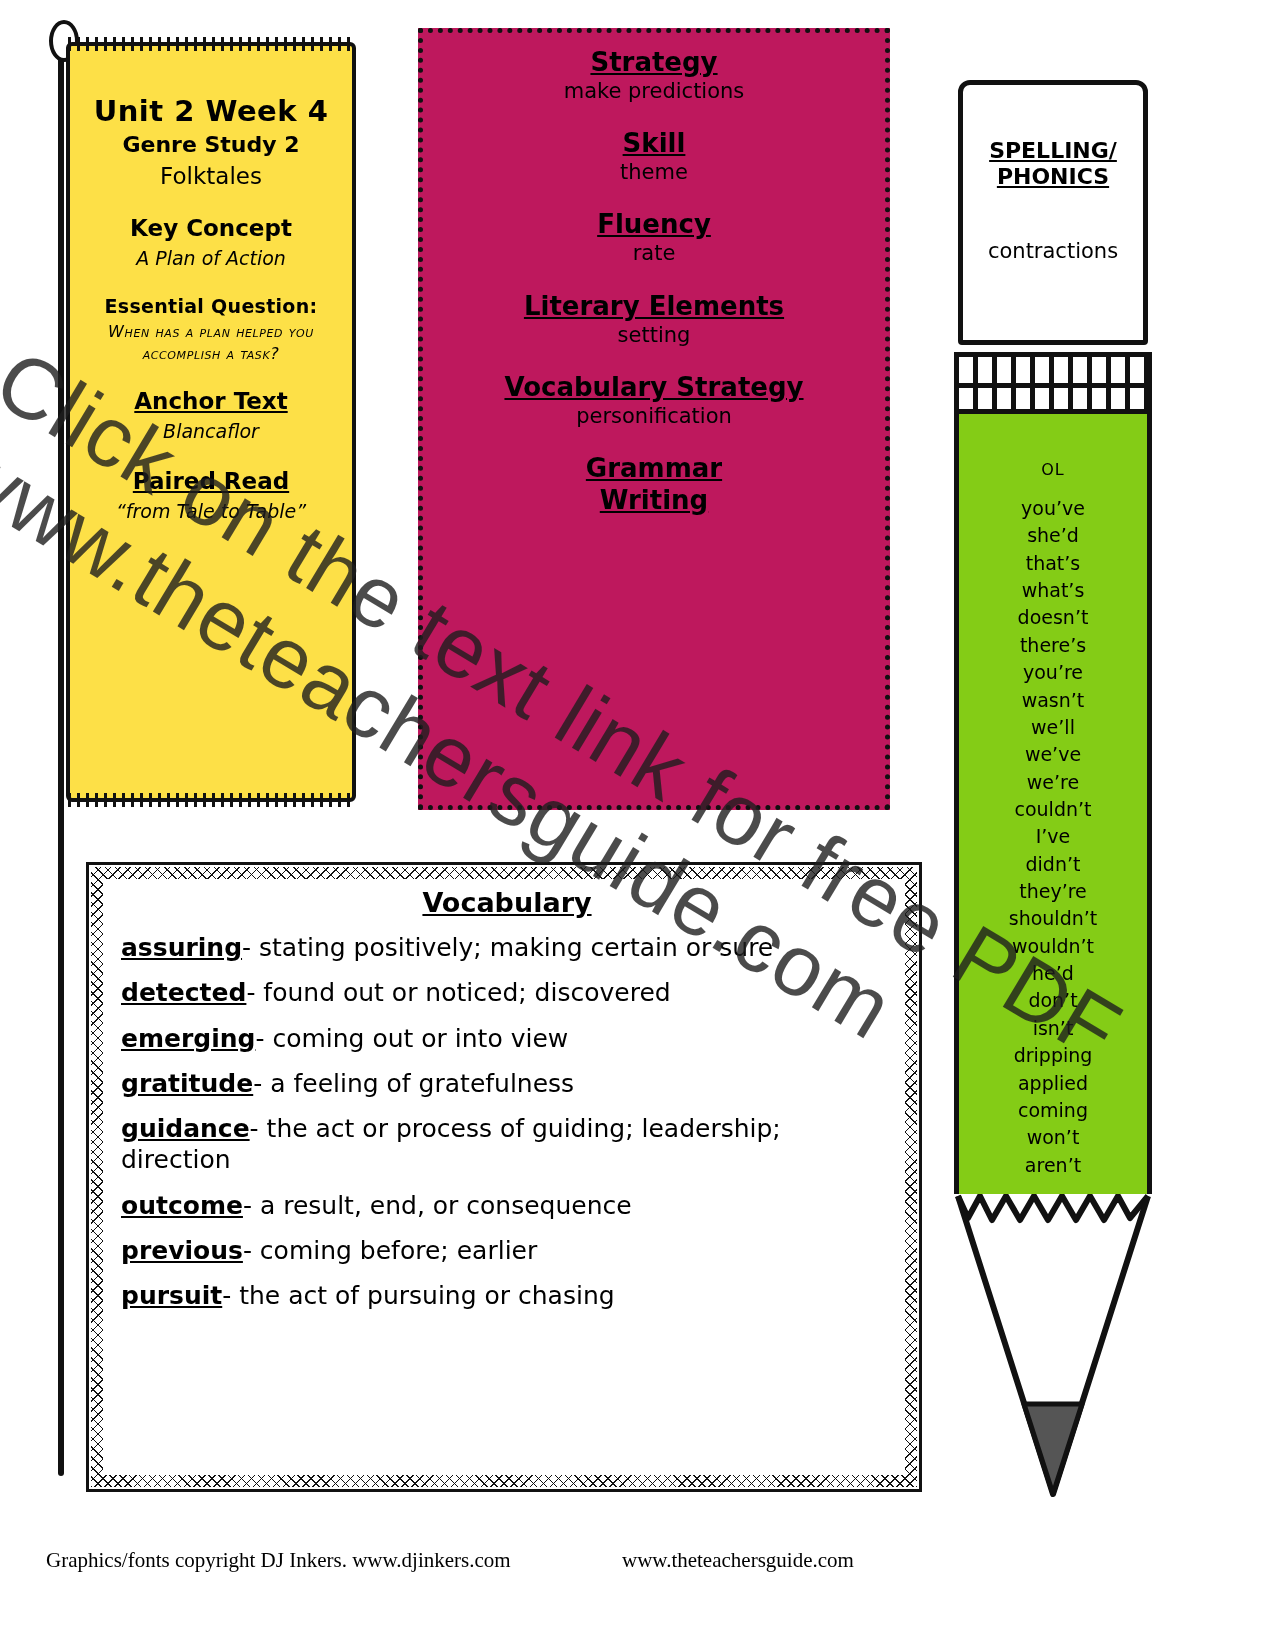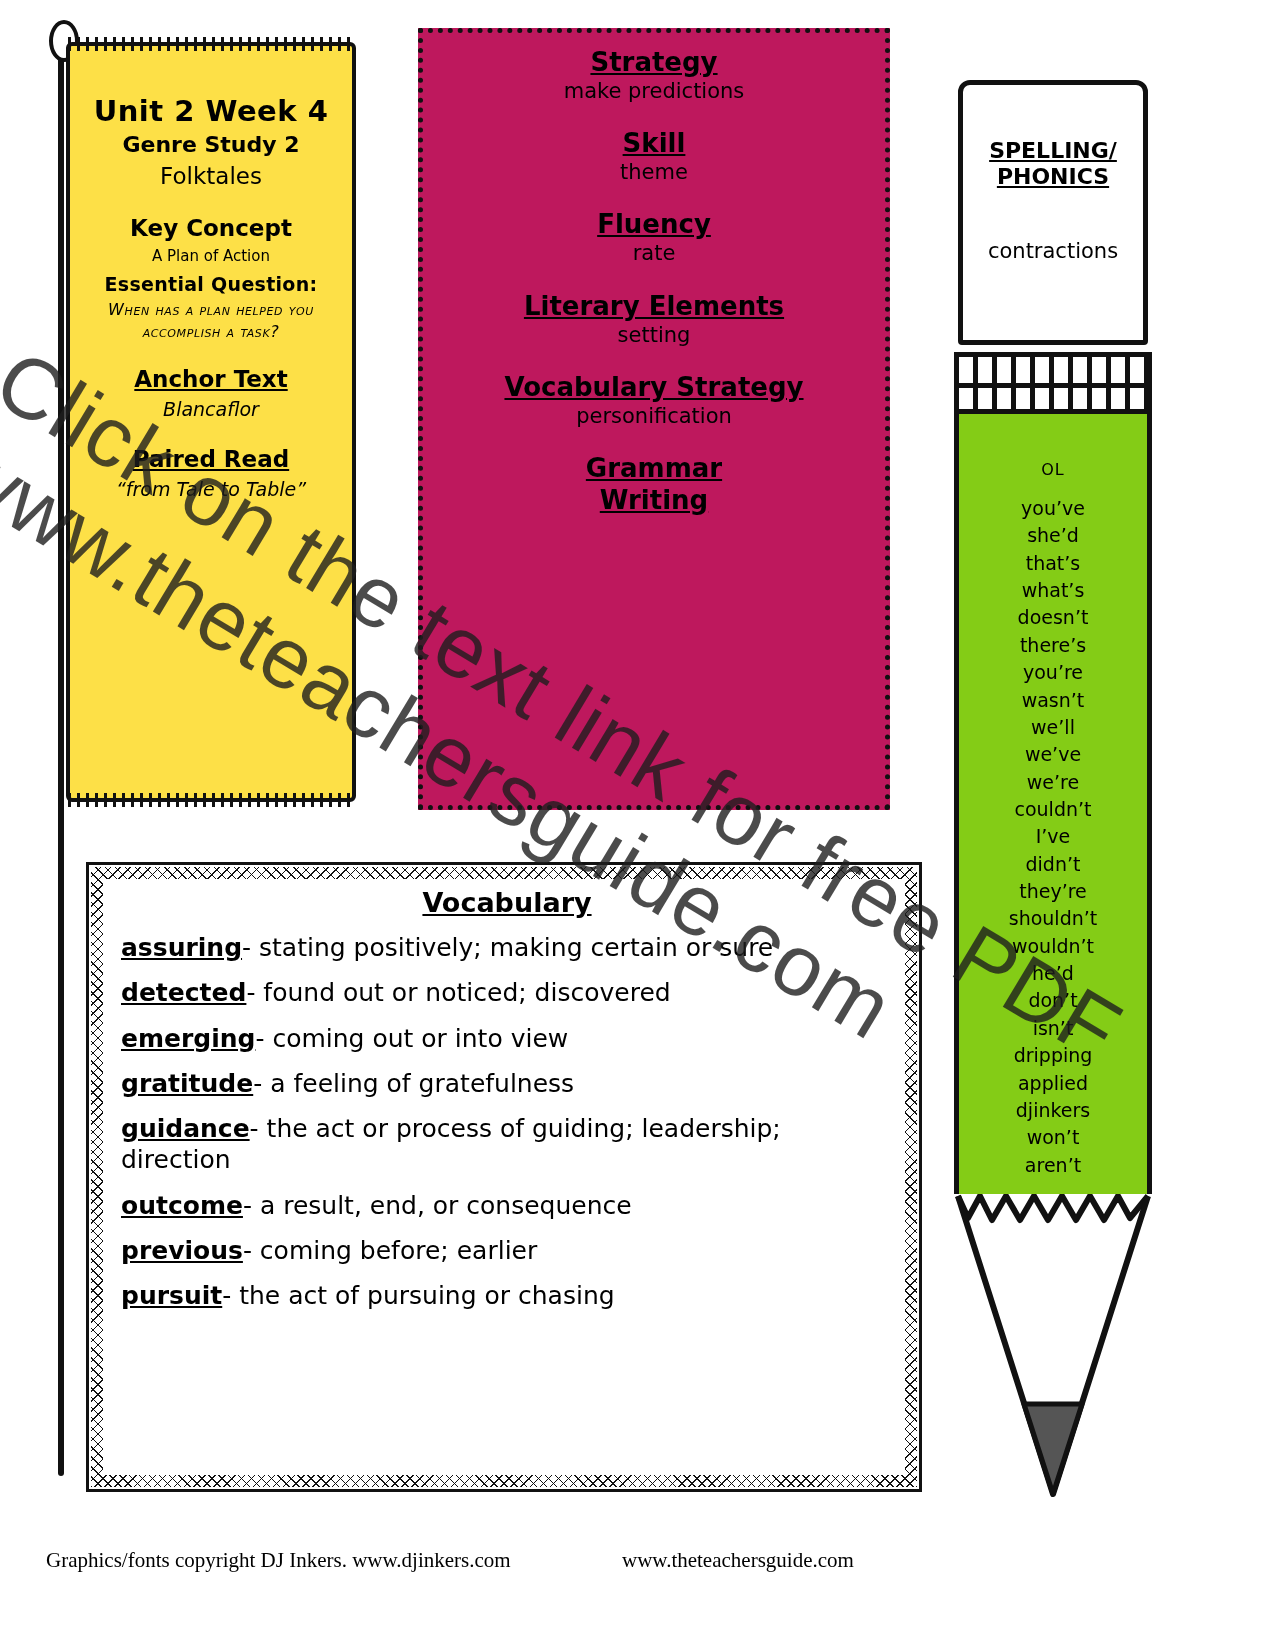--- a/index.html
+++ b/index.html
@@ -83,22 +83,23 @@
   .flag-sub2 {
     font-size: 23px;
     margin-bottom: 26px;
   }
   .flag-head {
     font-size: 23px;
     font-weight: bold;
     margin-bottom: 6px;
   }
   .flag-val {
-    font-size: 15px;
-    margin-bottom: 8px;
+    font-size: 19px;
+    margin-bottom: 26px;
+    font-style: italic;
   }
   .flag-head-eq {
     font-size: 19px;
     font-weight: bold;
     text-decoration: none;
     letter-spacing: .3px;
     margin-bottom: 4px;
   }
   .flag-eq {
     font-size: 16px;
@@ -401,21 +402,21 @@
     <div class="word-list-item">I’ve</div>
     <div class="word-list-item">didn’t</div>
     <div class="word-list-item">they’re</div>
     <div class="word-list-item">shouldn’t</div>
     <div class="word-list-item">wouldn’t</div>
     <div class="word-list-item">he’d</div>
     <div class="word-list-item">don’t</div>
     <div class="word-list-item">isn’t</div>
     <div class="word-list-item">dripping</div>
     <div class="word-list-item">applied</div>
-    <div class="word-list-item">djinkers</div>
+    <div class="word-list-item">coming</div>
     <div class="word-list-item">won’t</div>
     <div class="word-list-item">aren’t</div>
   </div>
 
   <div id="pencil-taper">
     <svg width="198" height="400" viewBox="0 0 198 400">
       <path d="M4 2 L14 24 L26 2 L38 26 L52 2 L66 26 L80 2 L94 26 L108 2 L122 26 L136 2 L150 26 L164 2 L176 24 L194 2" fill="none" stroke="#111" stroke-width="6" stroke-linejoin="round"></path>
       <path d="M4 2 L99 300 L194 2" fill="none" stroke="#111" stroke-width="6" stroke-linejoin="round"></path>
       <path d="M70 210 L99 300 L128 210 Z" fill="#555" stroke="#111" stroke-width="5" stroke-linejoin="round"></path>
     </svg>

